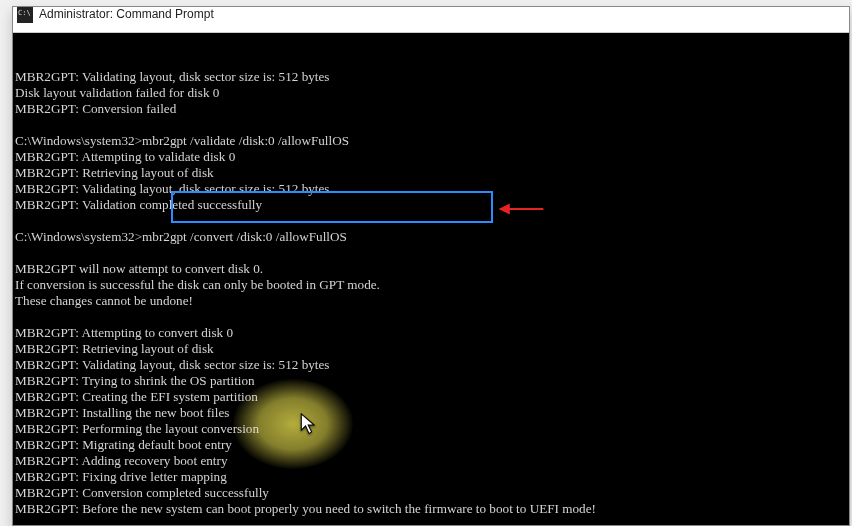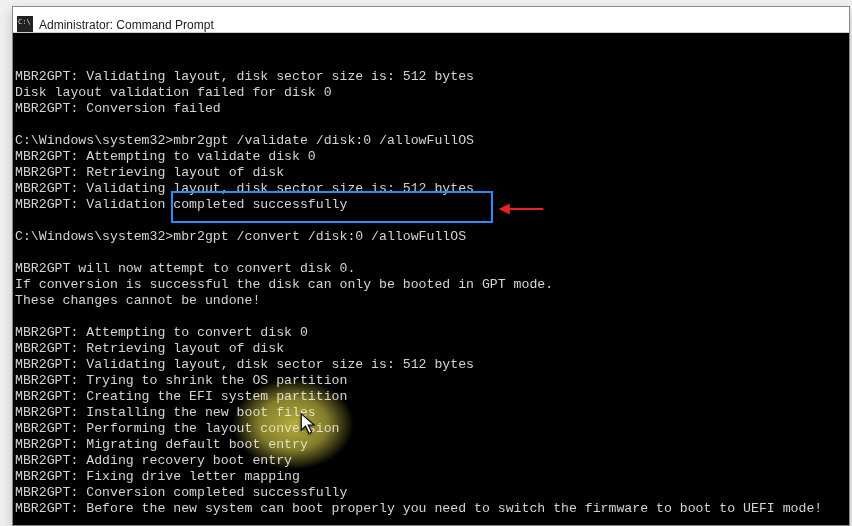--- a/index.html
+++ b/index.html
@@ -18,21 +18,21 @@
     width: 838px;
     height: 520px;
     background: #fff;
     border: 1px solid #888;
     box-shadow: 0 6px 12px rgba(0,0,0,.2);
   }
   .titlebar {
     height: 26px;
     background: #fff;
     display: flex;
-    align-items: flex-end;
+    align-items: flex-start;
     padding: 0 4px;
     font-size: 12px;
     color: #222;
     border-bottom: 1px solid #ccc;
   }
   .titlebar .icon {
     width: 16px;
     height: 16px;
     background: #222;
     margin-right: 6px;
@@ -44,21 +44,21 @@
     font-size: 7px;
     font-family: Consolas, monospace;
     position: absolute;
     top: 2px; left: 1px;
   }
   .terminal {
     position: absolute;
     top: 26px; left: 0; right: 0; bottom: 0;
     background: #000;
     color: #d4d4d4;
-    font-family: Liberation Mono, monospace;
+    font-family: Liberation Serif, serif;
     font-size: 13.2px;
     line-height: 16px;
     white-space: pre;
     padding: 4px 2px;
     overflow: hidden;
   }
   .terminal .line { white-space: pre; }
   .highlight-box {
     position: absolute;
     border: 2px solid #2a8cff;

